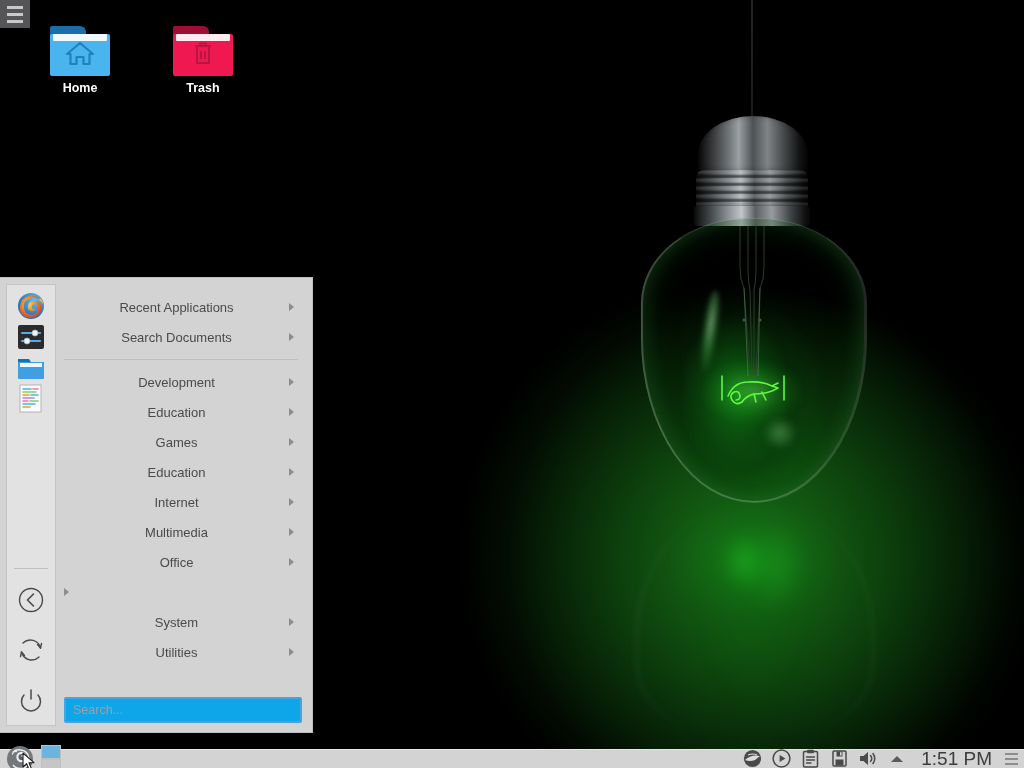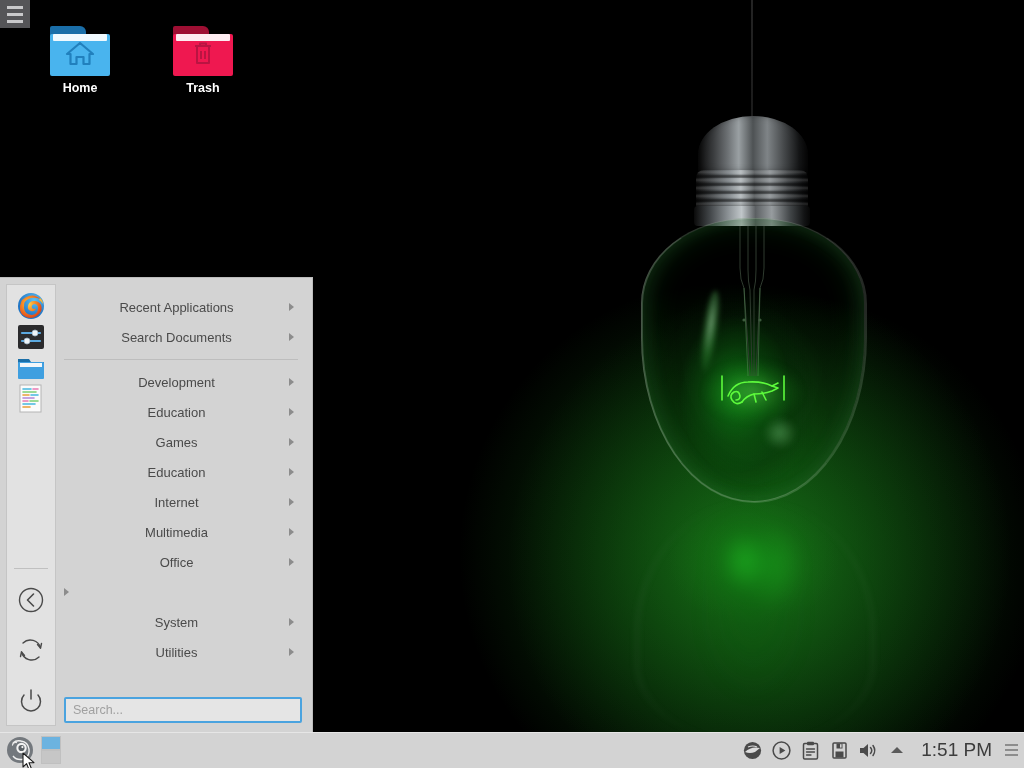--- a/index.html
+++ b/index.html
@@ -333,37 +333,37 @@
   }
 
   #menu-search {
     position: absolute;
     left: 8px;
     bottom: 9px;
     right: 10px;
     height: 26px;
     box-sizing: border-box;
     border: 2px solid #4aa3df;
-    background: #e5e5e5;
+    background: #0ea5e9;
     border-radius: 2px;
     padding: 8px 7px;
     font-family: "Liberation Sans", sans-serif;
     font-size: 12.5px;
     color: #333;
     outline: none;
   }
   #menu-search::placeholder { color: #a0a0a0; }
 
   
   #taskbar {
     position: absolute;
     left: 0;
     bottom: 0;
     width: 1024px;
-    height: 36px;
+    height: 19px;
     background: #d3d3d3;
     display: flex;
     align-items: center;
     box-shadow: inset 0 1px 0 #e6e6e6;
   }
   #start-button {
     width: 40px; height: 36px;
     display: flex;
     align-items: center;
     justify-content: center;

